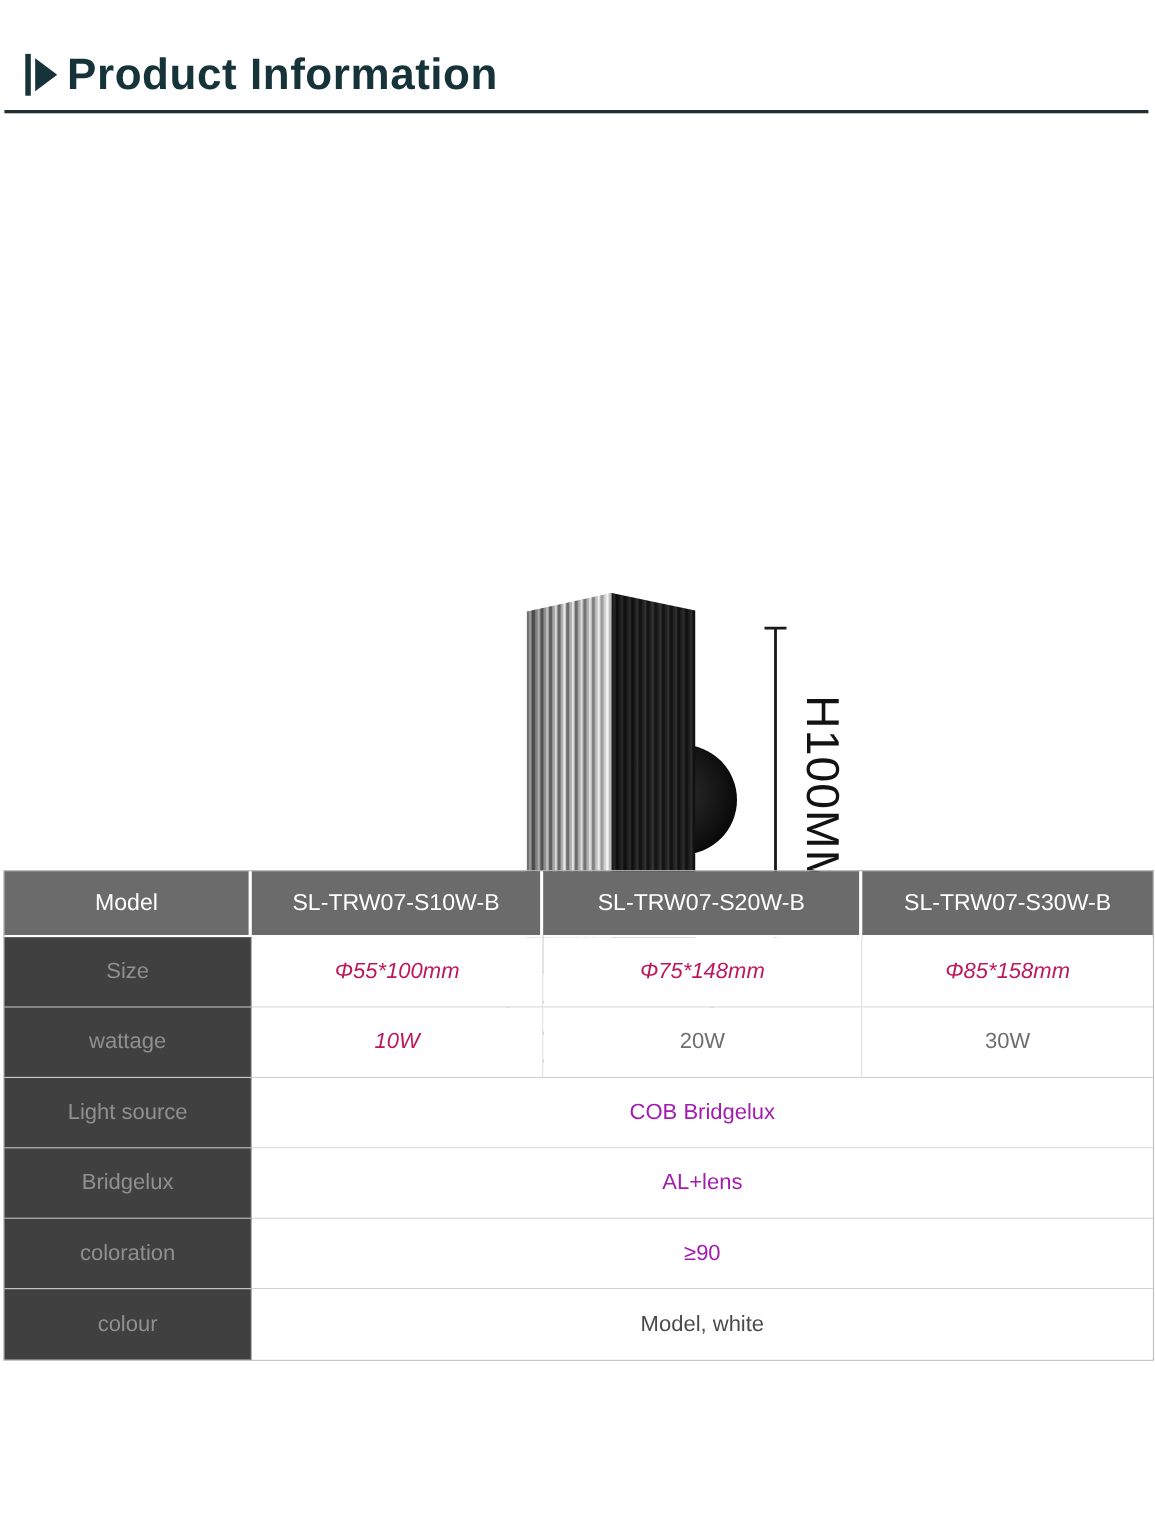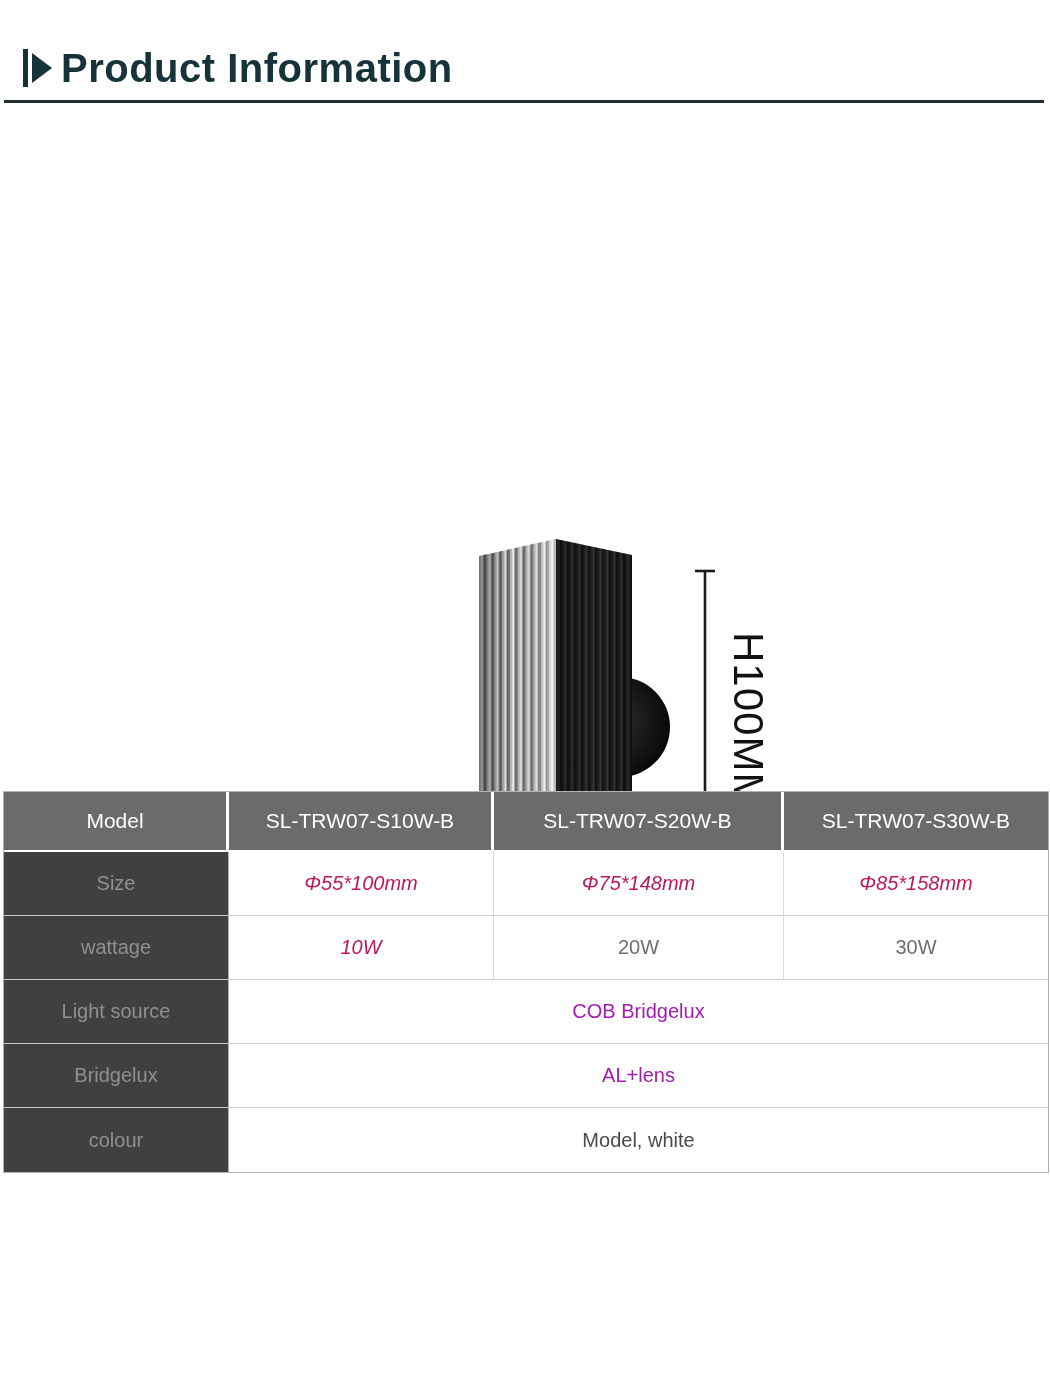--- a/index.html
+++ b/index.html
@@ -155,19 +155,23 @@
     </tr>
     <tr>
       <td class="label-cell">Light source</td>
       <td class="value-cell" colspan="3">COB Bridgelux</td>
     </tr>
     <tr>
       <td class="label-cell">Bridgelux</td>
       <td class="value-cell" colspan="3">AL+lens</td>
     </tr>
     <tr>
+      <td class="label-cell">coloration</td>
+      <td class="value-cell" colspan="3">≥90</td>
+    </tr>
+    <tr>
       <td class="label-cell">colour</td>
       <td class="value-cell v-big" colspan="3">Model, white</td>
     </tr>
   </tbody>
     </table>
 
 </div>
 
 </body></html>

